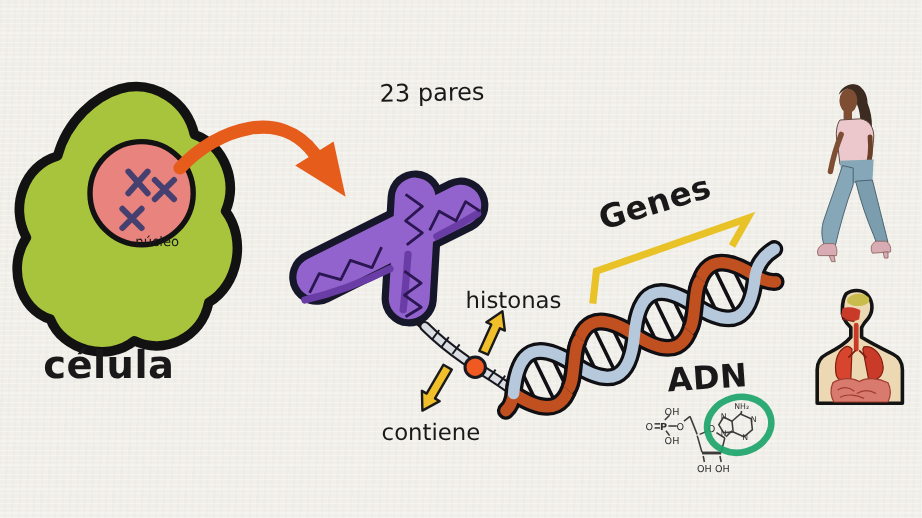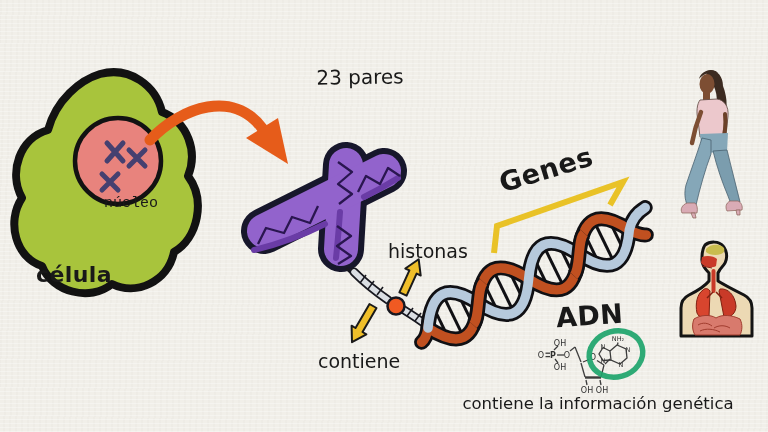--- a/index.html
+++ b/index.html
@@ -179,20 +179,19 @@
       <rect x="711.5" y="269" width="4" height="24" rx="2" fill="#c93a28"></rect>
       <path d="M703,290 C697,294 695,304 697,313 C699,318 705,319 709,317 L710,291 C708,288 705,288 703,290 Z" fill="#d8452e" stroke="#801f10" stroke-width="1"></path>
       <path d="M720,289 C728,288 735,295 736,306 C736,313 731,318 724,317 L719,291 Z" fill="#c93a28" stroke="#801f10" stroke-width="1"></path>
       <path d="M713,292 L707,298 M716,292 L722,298" stroke="#801f10" stroke-width="1.5" fill="none"></path>
       <path d="M694,319 C700,315 710,314 716,318 C722,314 732,315 740,319 C743,325 742,331 740,335 L695,335 C692,330 692,324 694,319 Z" fill="#d87a6d" stroke="#a13c2e" stroke-width="1"></path>
       <path d="M698,325 C703,322 708,323 712,326 M714,328 C719,325 725,325 730,328 M700,331 C706,328 714,329 720,332" stroke="#a13c2e" stroke-width="1" fill="none"></path>
     </g>
   </svg>
 
   <div class="lbl ctr" style="left:300px;top:67px;width:120px;font-size:20px;transform:rotate(-1deg);">23 pares</div>
-  <div class="lbl ctr" style="left:96px;top:196px;width:70px;font-size:15px;font-family:Liberation Mono, monospace;">núcleo</div>
-  <div class="lbl b" style="left:36px;top:264px;font-size:22px;">célula</div>
+  <div class="lbl ctr" style="left:96px;top:196px;width:70px;font-size:11px;">núcleo</div>
+  <div class="lbl b" style="left:36px;top:288px;font-size:32px;">célula</div>
   <div class="lbl" style="left:388px;top:242px;font-size:19px;">histonas</div>
   <div class="lbl" style="left:318px;top:352px;font-size:19px;">contiene</div>
   <div class="lbl b" style="left:500px;top:170px;font-size:27px;transform:rotate(-17deg);transform-origin:left center;">Genes</div>
   <div class="lbl b" style="left:556px;top:302px;font-size:27px;transform:rotate(-4deg);">ADN</div>
-  <div class="lbl ctr" style="left:452px;top:396px;width:292px;font-size:16.5px;">contiene la información genética</div>
 </div>
 
 </body></html>

